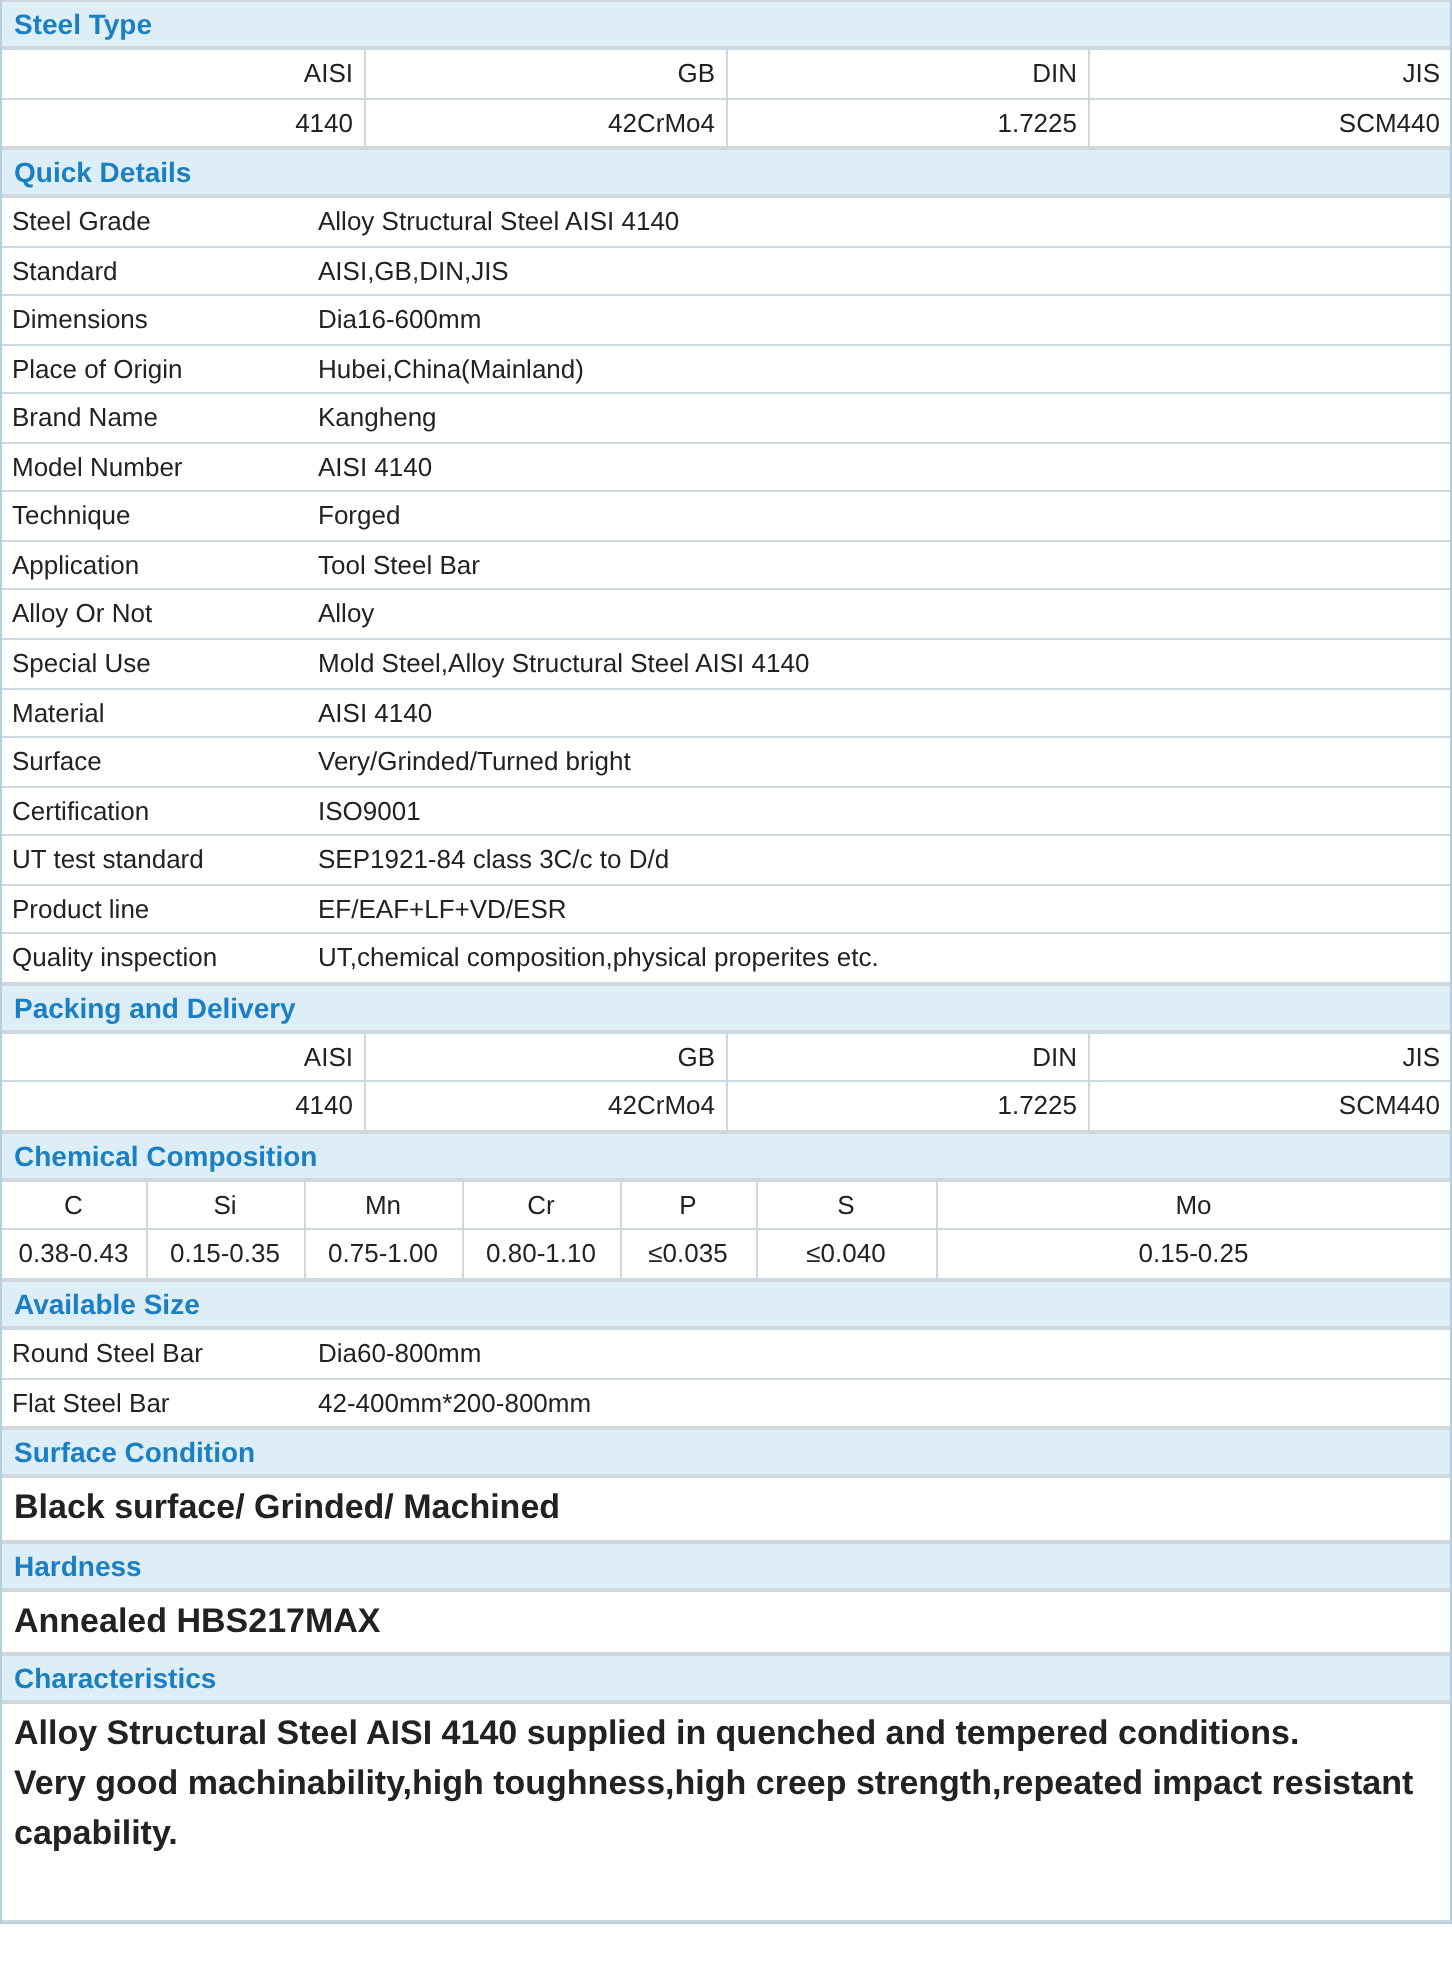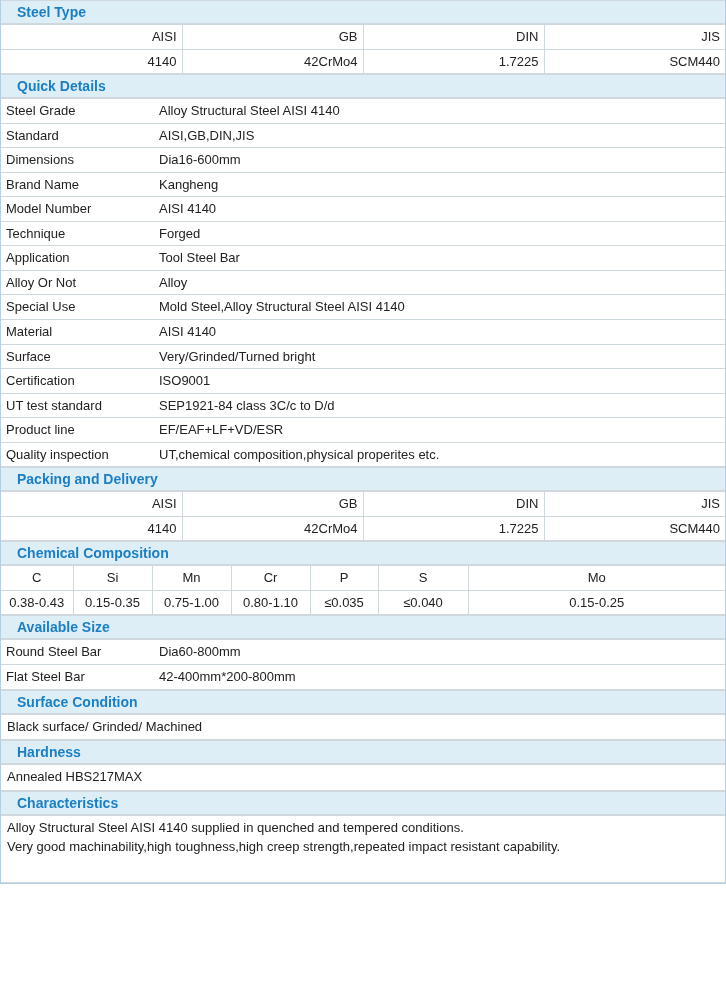--- a/index.html
+++ b/index.html
@@ -32,38 +32,39 @@
     font-size: 13px;
     color: #222;
     vertical-align: middle;
     line-height: 1.35;
   }
   .section-title {
     background: #ddeef7;
     color: #1b7fc4;
     font-weight: bold;
     font-size: 14px;
-    padding: 3px 16px;
+    padding: 3px 6px;
     border: 1px solid #cfd8dd;
     border-left: 0;
     border-right: 0;
   }
   .center { text-align: right; }
   .label-col { width: 143px; }
   .no-side-border {
     border-left: 0 !important;
     border-right: 0 !important;
   }
   .freeline {
     border: 1px solid #cfd8dd;
     border-left: 0;
     border-right: 0;
     padding: 3px 6px;
-    font-size: 13px;
+    font-size: 17px;
     line-height: 1.45;
+    font-weight: bold;
   }
   .freeline.multi {
     padding-bottom: 6px;
   }
   .packing-cell {
     text-align: center;
     padding: 6px 8px;
     line-height: 1.5;
   }
   .chem th, .chem td { text-align: center; font-size: 12.5px; padding: 3px 2px;}
@@ -98,20 +99,24 @@
       <td class="label-col no-side-border">Steel Grade</td>
       <td class="no-side-border">Alloy Structural  Steel AISI 4140</td>
     </tr>
     <tr>
       <td class="label-col no-side-border">Standard</td>
       <td class="no-side-border">AISI,GB,DIN,JIS</td>
     </tr>
     <tr>
       <td class="label-col no-side-border">Dimensions</td>
       <td class="no-side-border">Dia16-600mm</td>
+    </tr>
+    <tr>
+      <td class="label-col no-side-border">Place of Origin</td>
+      <td class="no-side-border">Hubei,China(Mainland)</td>
     </tr>
     <tr>
       <td class="label-col no-side-border">Brand Name</td>
       <td class="no-side-border">Kangheng</td>
     </tr>
     <tr>
       <td class="label-col no-side-border">Model Number</td>
       <td class="no-side-border">AISI 4140</td>
     </tr>
     <tr>

